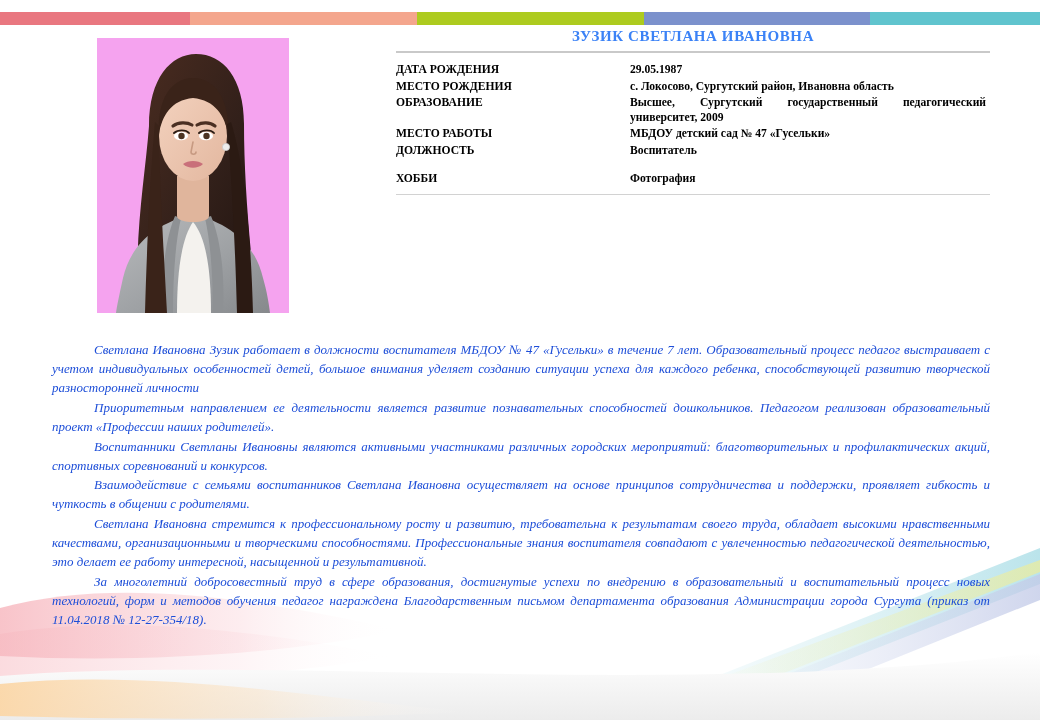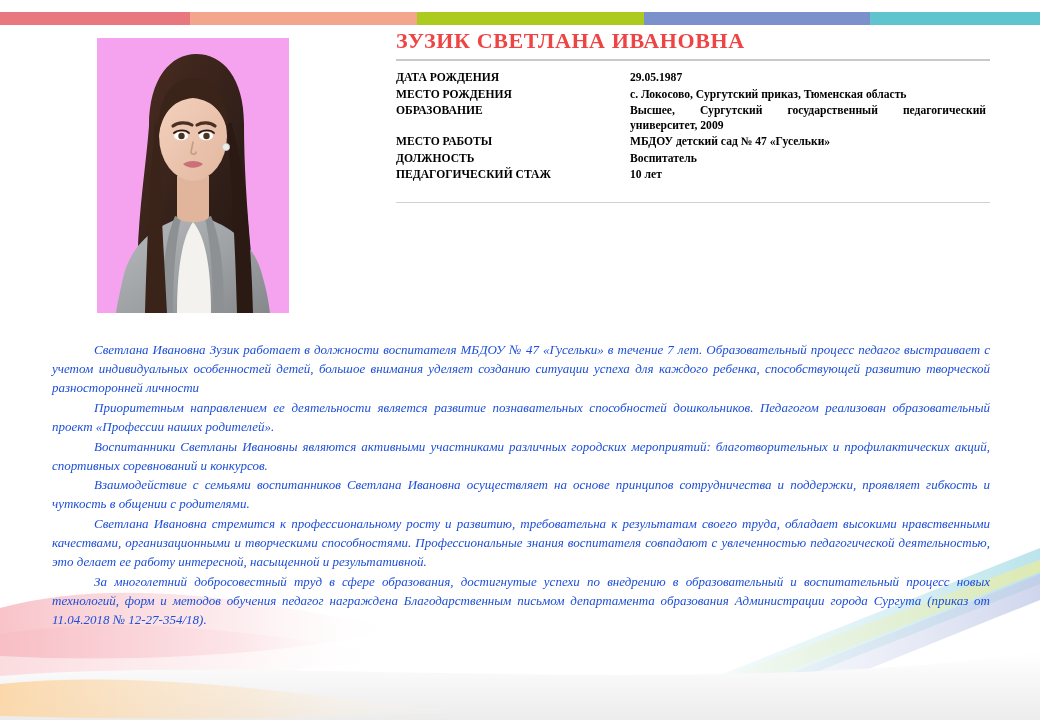--- a/index.html
+++ b/index.html
@@ -58,25 +58,26 @@
 
   
   .info-block {
     position: absolute;
     left: 396px;
     top: 28px;
     width: 594px;
     z-index: 4;
   }
   .doc-title {
+    text-align: center;
     font-family: "Liberation Serif", serif;
     font-weight: bold;
-    font-size: 22px;
+    font-size: 15px;
     letter-spacing: 0.6px;
-    color: #ef4444;
+    color: #3b82f6;
     margin: 0 0 6px 0;
     line-height: 1.15;
   }
   .rule {
     height: 2px;
     background: #c9c9c9;
     width: 100%;
     margin: 0;
   }
   .rule.thin { height: 1px; background: #d2d2d2; }
@@ -250,40 +251,40 @@
     <h1 class="doc-title">ЗУЗИК СВЕТЛАНА ИВАНОВНА</h1>
     <div class="rule"></div>
     <table class="info">
       <tbody>
           <tr>
             <td class="k">ДАТА РОЖДЕНИЯ</td>
             <td class="v">29.05.1987</td>
           </tr>
           <tr>
             <td class="k">МЕСТО РОЖДЕНИЯ</td>
-            <td class="v">с. Локосово, Сургутский приказ, Тюменская область</td>
+            <td class="v">с. Локосово, Сургутский район, Ивановна область</td>
           </tr>
           <tr>
             <td class="k">ОБРАЗОВАНИЕ</td>
             <td class="v">Высшее, Сургутский государственный педагогический университет, 2009</td>
           </tr>
           <tr>
             <td class="k">МЕСТО РАБОТЫ</td>
             <td class="v">МБДОУ детский сад № 47 «Гусельки»</td>
           </tr>
           <tr>
             <td class="k">ДОЛЖНОСТЬ</td>
             <td class="v">Воспитатель</td>
           </tr>
-          <tr>
-            <td class="k">ПЕДАГОГИЧЕСКИЙ СТАЖ</td>
-            <td class="v">10 лет</td>
-          </tr>
           <tr class="spacer">
             <td colspan="2"></td>
+          </tr>
+          <tr>
+            <td class="k">ХОББИ</td>
+            <td class="v">Фотография</td>
           </tr>
         </tbody>
     </table>
     <div class="rule thin" style="margin-top:7px;"></div>
   </div>
 
   <div class="body-text">
       <p>Светлана Ивановна Зузик работает в должности воспитателя МБДОУ № 47 «Гусельки» в течение 7 лет. Образовательный процесс педагог выстраивает с учетом индивидуальных особенностей детей, большое внимания уделяет созданию ситуации успеха для каждого ребенка, способствующей развитию творческой разносторонней личности</p>
       <p>Приоритетным направлением ее деятельности является развитие познавательных способностей дошкольников. Педагогом реализован образовательный проект «Профессии наших родителей».</p>
       <p>Воспитанники Светланы Ивановны являются активными участниками различных городских мероприятий: благотворительных и профилактических акций, спортивных соревнований и конкурсов.</p>

